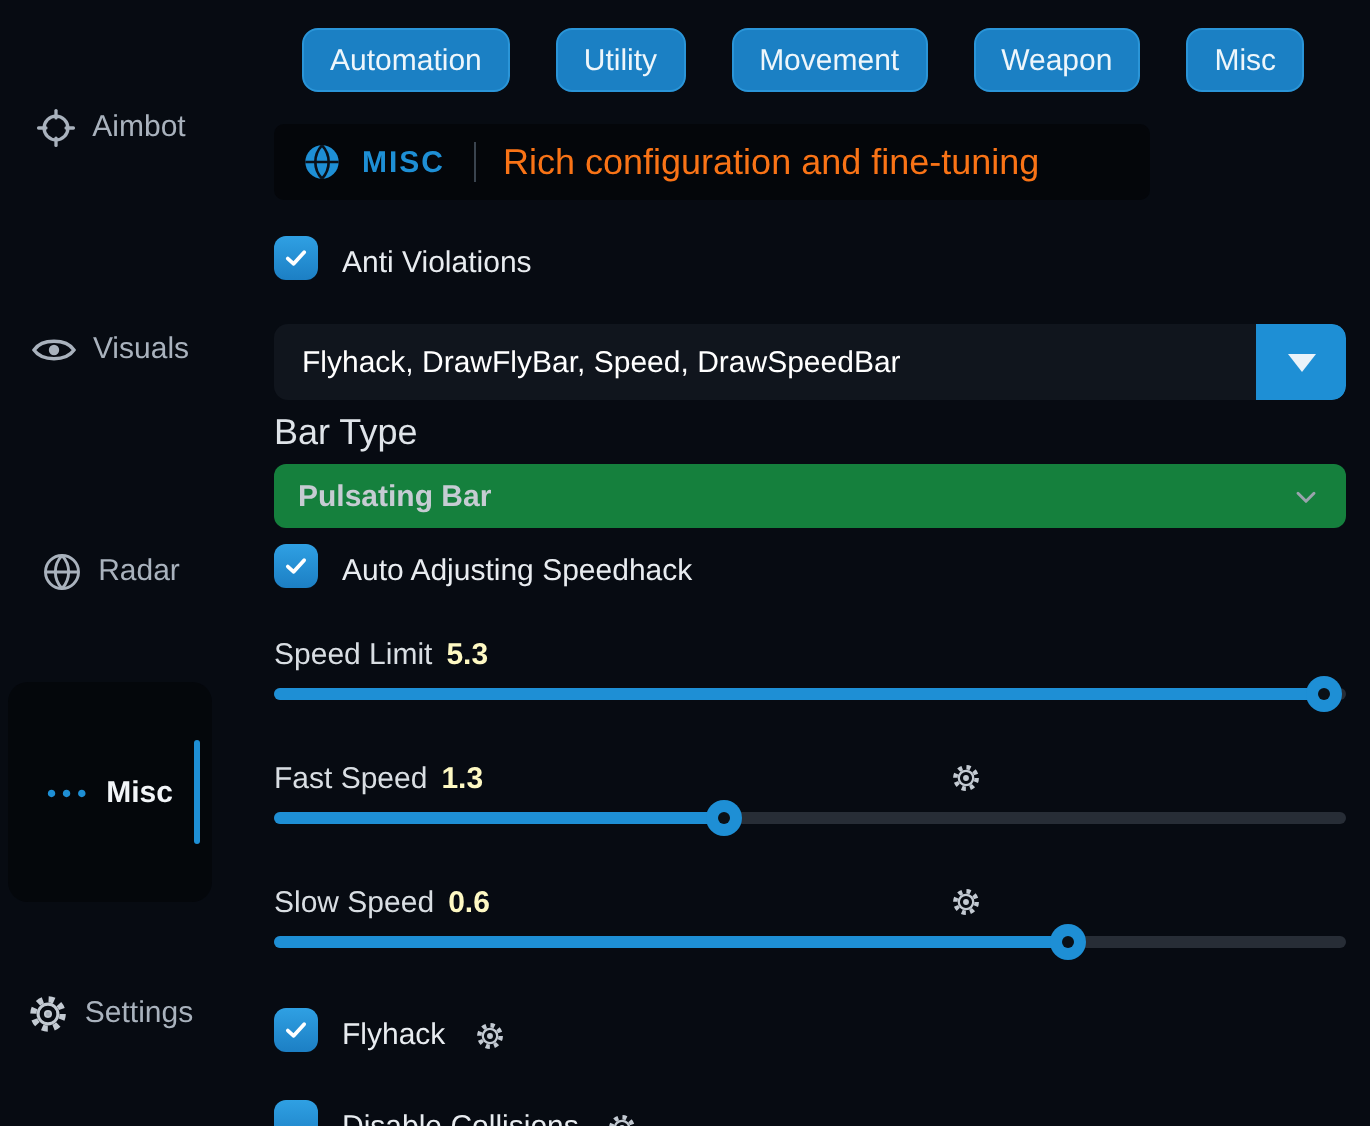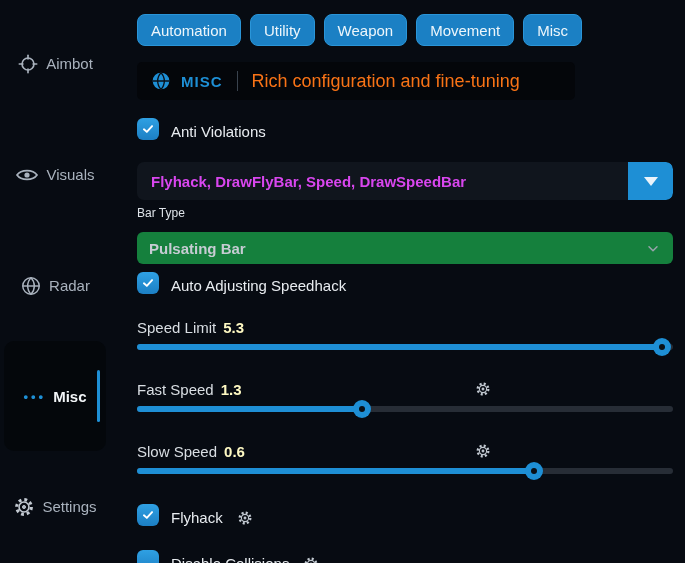--- a/index.html
+++ b/index.html
@@ -29,21 +29,21 @@
   }
   .dots { color:#1e8fd5; font-size:13px; font-weight:bold; letter-spacing:3px; }
 
   
   .main { flex:1; padding:14px 12px 0 27px; }
 
   .tabs { display:flex; gap:9px; margin-bottom:16px; }
   .tab {
     background:#1b80c4; color:#eef6fb; border:1px solid #2a95d8;
     border-radius:8px; font-size:15px; padding:0 13px; height:32px;
-    font-family:"Liberation Sans", sans-serif; cursor:pointer;
+    font-family:"Liberation Sans", sans-serif; cursor:pointer;margin-left:14px;
   }
 
   .header-bar {
     width:438px; height:38px; background:#04060a; border-radius:5px;
     display:flex; align-items:center; padding:0 14px; margin-bottom:16px;
   }
   .header-title { color:#1e8fd5; font-weight:bold; font-size:15px; letter-spacing:1px; margin-left:10px; }
   .header-divider { width:1px; height:20px; background:#3a434e; margin:0 14px; }
   .header-subtitle { color:#f97316; font-size:18px; }
 
@@ -54,29 +54,29 @@
     display:flex; align-items:center; justify-content:center; flex:0 0 22px;
   }
   .check-label { font-size:15px; color:#e8ecf0; }
   .row-gear { margin-left:2px; display:inline-flex; }
 
   .multiselect {
     height:38px; background:#10151d; border-radius:7px;
     display:flex; align-items:center; margin-bottom:6px; cursor:pointer;
     overflow:hidden;
   }
-  .ms-value { flex:1; padding:0 14px; font-size:15px; color:#d946ef;font-weight:bold; }
+  .ms-value { flex:1; padding:0 14px; font-size:15px; color:#ffffff; }
   .ms-btn {
     width:45px; height:38px; background:#1e8fd5; border:none; cursor:pointer;
     display:flex; align-items:center; justify-content:center;
     border-radius:0 7px 7px 0;
   }
   .tri { width:0; height:0; border-left:7px solid transparent; border-right:7px solid transparent; border-top:9px solid #eaf3fa; }
 
-  .field-label { font-size:12px; color:#dfe4e9; height:18px; margin-bottom:8px; }
+  .field-label { font-size:18px; color:#dfe4e9; height:18px; margin-bottom:8px; }
 
   .select {
     height:32px; background:#15803d; border-radius:6px;
     display:flex; align-items:center; justify-content:space-between;
     padding:0 12px; font-size:15px; color:#c6ccd3; font-weight:bold;
     margin-bottom:6px; cursor:pointer;
   }
 
   .slider-group { margin-bottom:28px; }
   .slider-label-row { position:relative; height:22px; display:flex; align-items:center; gap:7px; }
@@ -154,22 +154,22 @@
       <span>Settings</span>
     </div>
 
   </aside>
 
   <main class="main">
 
     <div class="tabs">
       <button class="tab">Automation</button>
       <button class="tab">Utility</button>
+      <button class="tab">Movement</button>
       <button class="tab">Weapon</button>
-      <button class="tab">Movement</button>
       <button class="tab">Misc</button>
     </div>
 
     <div class="header-bar">
       <span style="display:flex;">
         <svg width="20" height="20" viewBox="0 0 24 24">
           <circle cx="12" cy="12" r="10" fill="#1e8fd5"></circle>
           <path d="M2 12 h20 M12 2 a14.5 14.5 0 0 1 0 20 M12 2 a14.5 14.5 0 0 0 0 20" stroke="#0a1018" stroke-width="1.6" fill="none"></path>
         </svg>
       </span>

